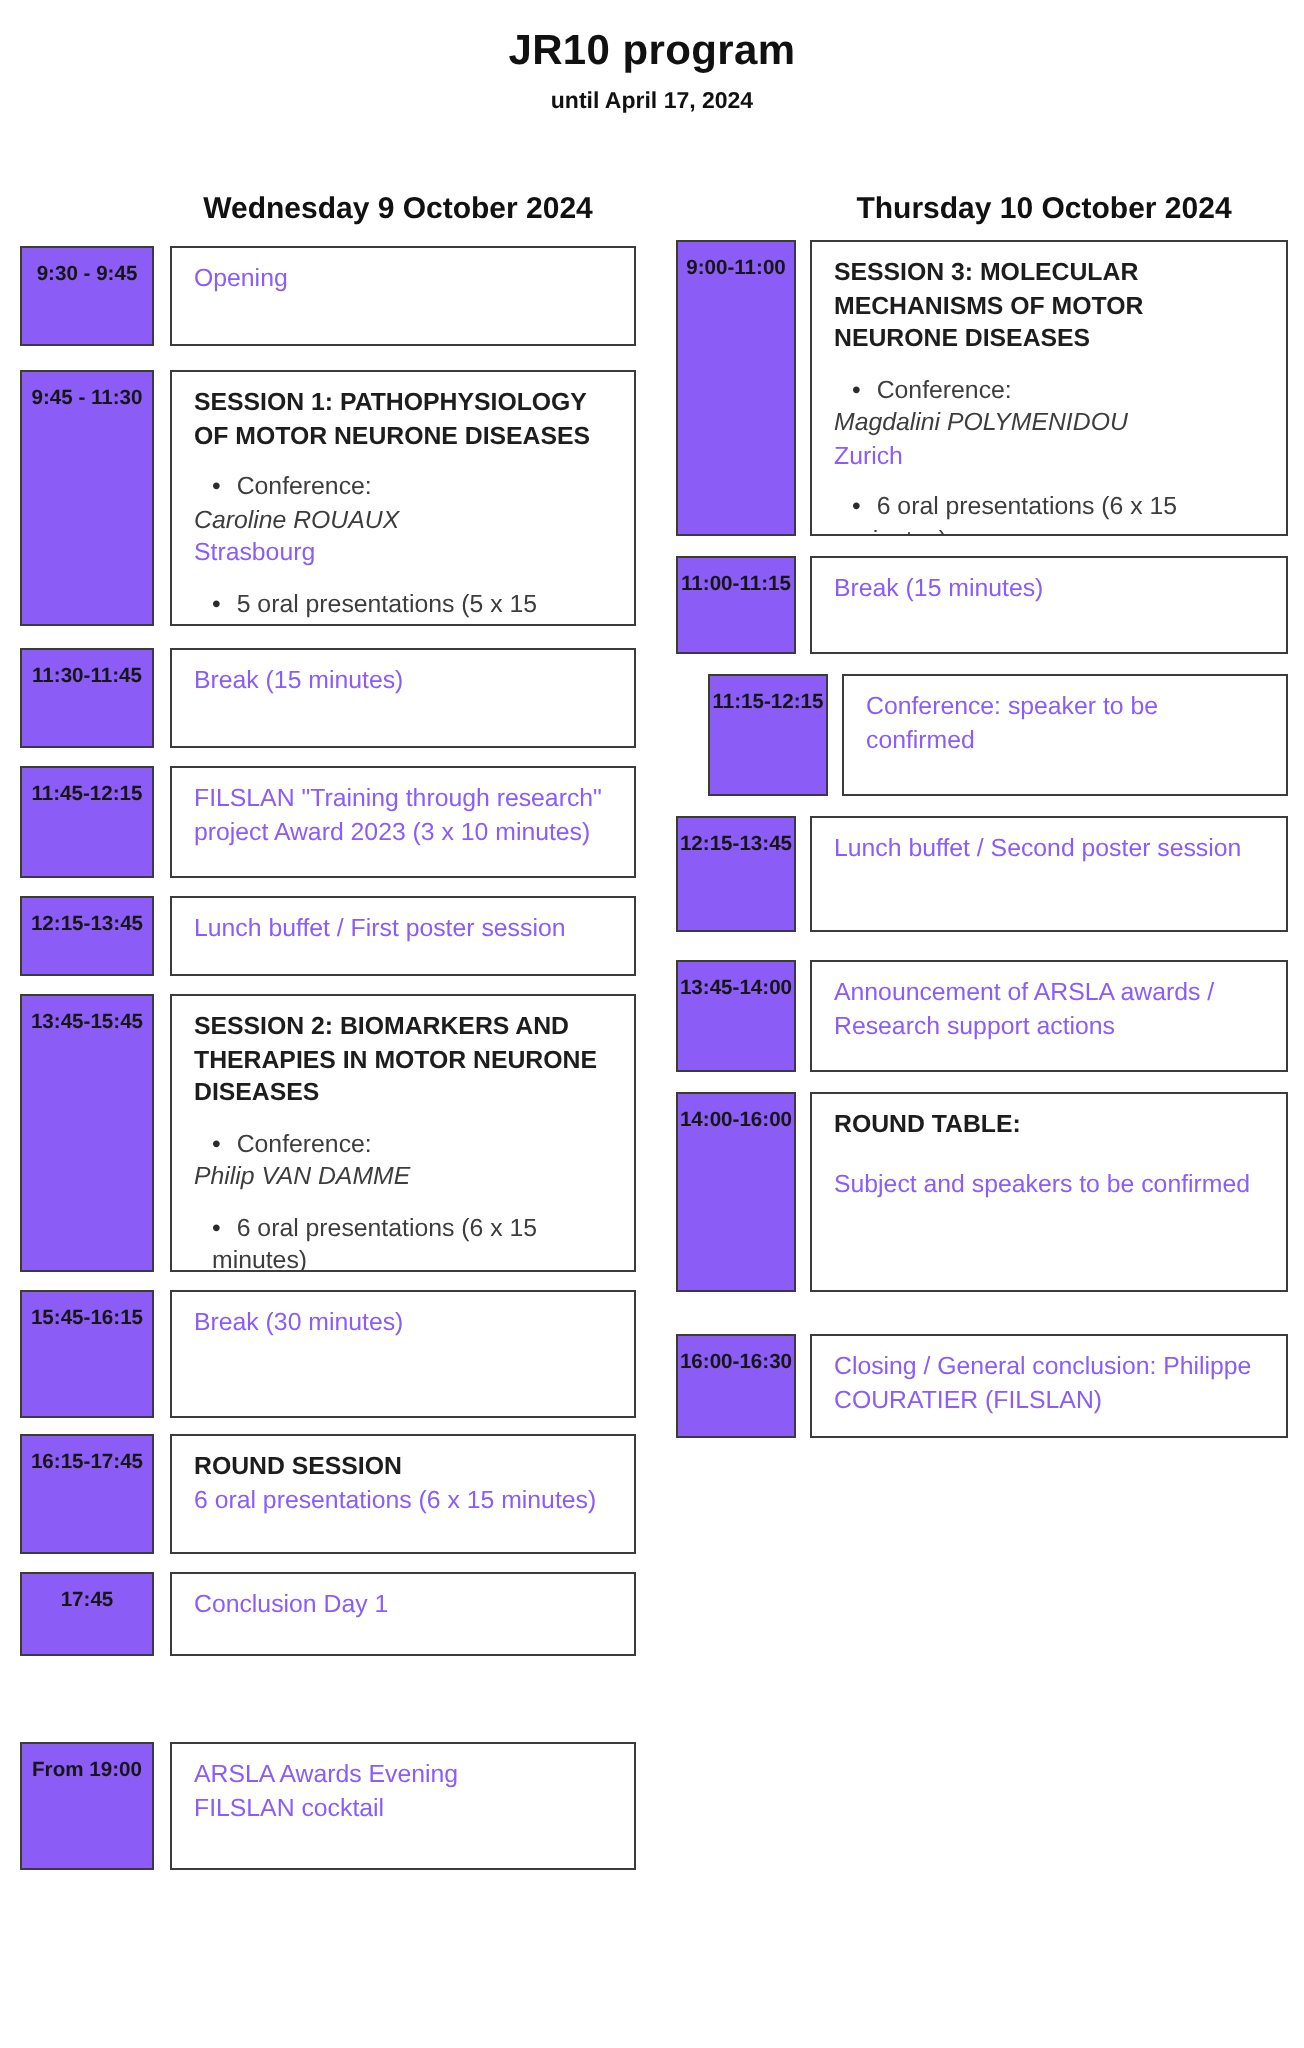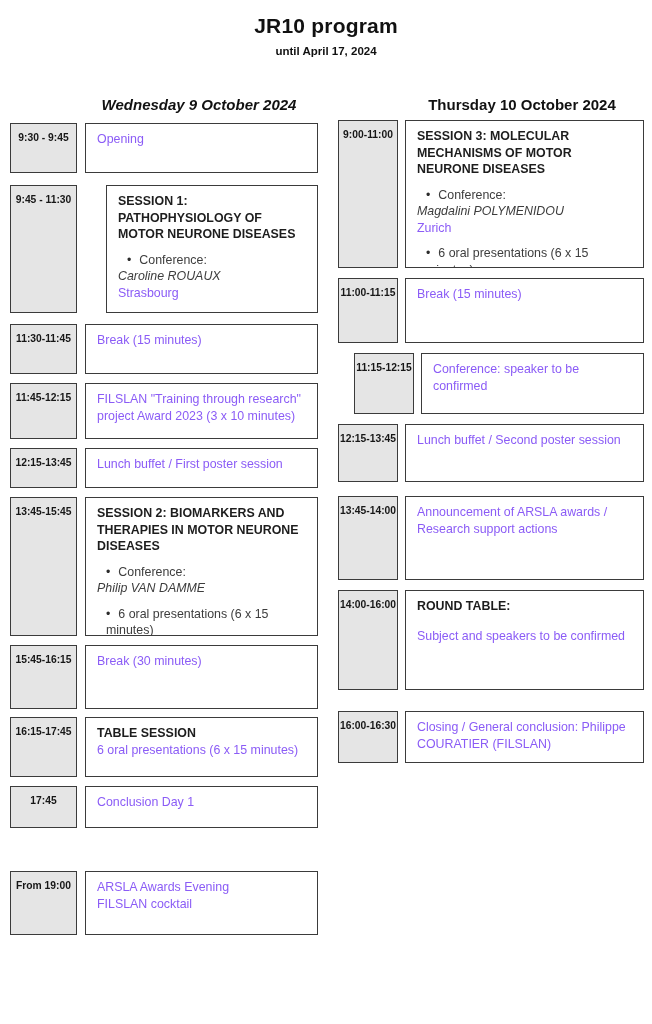--- a/index.html
+++ b/index.html
@@ -16,25 +16,25 @@
   .page-subtitle{
     margin-top:7px;text-align:center;font-size:11.5px;font-weight:700;color:#111;
   }
   .columns{position:absolute;top:96px;left:0;width:652px;}
   .day{position:absolute;top:0;}
   .day-wed{left:10px;width:308px;}
   .day-thu{left:338px;width:306px;}
   .day-header{
     margin:0;font-size:15px;font-weight:700;color:#111;text-align:center;line-height:18px;
   }
-  .day-wed .day-header{margin:0 0 9px 70px;font-style:italic;}
+  .day-wed .day-header{margin:0 0 9px 70px;}
   .day-thu .day-header{margin:0 0 6px 62px;}
   .row{display:flex;align-items:stretch;}
   .time-cell{
-    flex:none;box-sizing:border-box;border:1.5px solid #3b3b3b;background:#e5e5e5;
+    flex:none;box-sizing:border-box;border:1.5px solid #3b3b3b;background:#8b5cf6;
     text-align:center;padding-top:8px;font-size:10.3px;font-weight:700;color:#161616;
     white-space:nowrap;
   }
   .day-wed .time-cell{width:67px;}
   .day-thu .time-cell{width:60px;}
   .event-cell{
     flex:1;box-sizing:border-box;border:1.5px solid #3b3b3b;background:#fff;
     padding:7px 12px 6px 11px;font-size:12.4px;line-height:16.5px;color:#3d3d3d;
     overflow:hidden;
   }
@@ -56,21 +56,21 @@
 
   <div class="columns">
     <section class="day day-wed">
       <h2 class="day-header">Wednesday 9 October 2024</h2>
     <div class="row" style="height: 50px; margin-bottom: 12px;">
           <div class="time-cell">9:30 - 9:45</div>
           <div class="event-cell">
             <div class="l-text">Opening</div>
           </div>
         </div>
-        <div class="row" style="height: 128px; margin-bottom: 11px; gap: 21px;">
+        <div class="row" style="height: 128px; margin-bottom: 11px;">
           <div class="time-cell">9:45 - 11:30</div>
           <div class="event-cell">
             <div class="l-title">SESSION 1: PATHOPHYSIOLOGY OF MOTOR NEURONE DISEASES</div>
             <div class="l-gap"></div>
             <div class="l-bullet">Conference:</div>
             <div class="l-name">Caroline ROUAUX</div>
             <div class="l-text">Strasbourg</div>
             <div class="l-gap"></div>
             <div class="l-bullet">5 oral presentations (5 x 15 minutes)</div>
           </div>
@@ -106,21 +106,21 @@
         </div>
         <div class="row" style="height: 64px; margin-bottom: 8px;">
           <div class="time-cell">15:45-16:15</div>
           <div class="event-cell">
             <div class="l-text">Break (30 minutes)</div>
           </div>
         </div>
         <div class="row" style="height: 60px; margin-bottom: 9px;">
           <div class="time-cell">16:15-17:45</div>
           <div class="event-cell">
-            <div class="l-title">TABLE SESSION</div>
+            <div class="l-title">ROUND SESSION</div>
             <div class="l-text">6 oral presentations (6 x 15 minutes)</div>
           </div>
         </div>
         <div class="row" style="height: 42px; margin-bottom: 43px;">
           <div class="time-cell">17:45</div>
           <div class="event-cell">
             <div class="l-text">Conclusion Day 1</div>
           </div>
         </div>
         <div class="row" style="height: 64px; margin-bottom: 0px;">
@@ -138,39 +138,39 @@
           <div class="event-cell">
             <div class="l-title">SESSION 3: MOLECULAR MECHANISMS OF MOTOR NEURONE DISEASES</div>
             <div class="l-gap"></div>
             <div class="l-bullet">Conference:</div>
             <div class="l-name">Magdalini POLYMENIDOU</div>
             <div class="l-text">Zurich</div>
             <div class="l-gap"></div>
             <div class="l-bullet">6 oral presentations (6 x 15 minutes)</div>
           </div>
         </div>
-        <div class="row" style="height: 65px; margin-bottom: 10px;">
+        <div class="row" style="height: 49px; margin-bottom: 10px;">
           <div class="time-cell">11:00-11:15</div>
           <div class="event-cell">
             <div class="l-text">Break (15 minutes)</div>
           </div>
         </div>
         <div class="row" style="height: 61px; margin-bottom: 10px; padding-left: 16px;">
           <div class="time-cell">11:15-12:15</div>
           <div class="event-cell">
             <div class="l-text">Conference: speaker to be confirmed</div>
           </div>
         </div>
         <div class="row" style="height: 58px; margin-bottom: 14px;">
           <div class="time-cell">12:15-13:45</div>
           <div class="event-cell">
             <div class="l-text">Lunch buffet / Second poster session</div>
           </div>
         </div>
-        <div class="row" style="height: 84px; margin-bottom: 10px;">
+        <div class="row" style="height: 56px; margin-bottom: 10px;">
           <div class="time-cell">13:45-14:00</div>
           <div class="event-cell">
             <div class="l-text">Announcement of ARSLA awards / Research support actions</div>
           </div>
         </div>
         <div class="row" style="height: 100px; margin-bottom: 21px;">
           <div class="time-cell">14:00-16:00</div>
           <div class="event-cell">
             <div class="l-title">ROUND TABLE:</div>
             <div class="l-gap" style="height: 13px;"></div>

